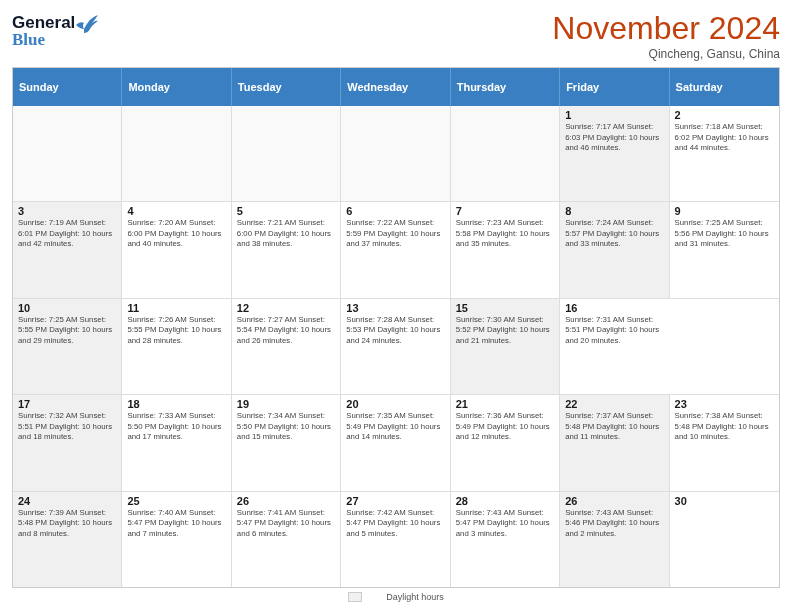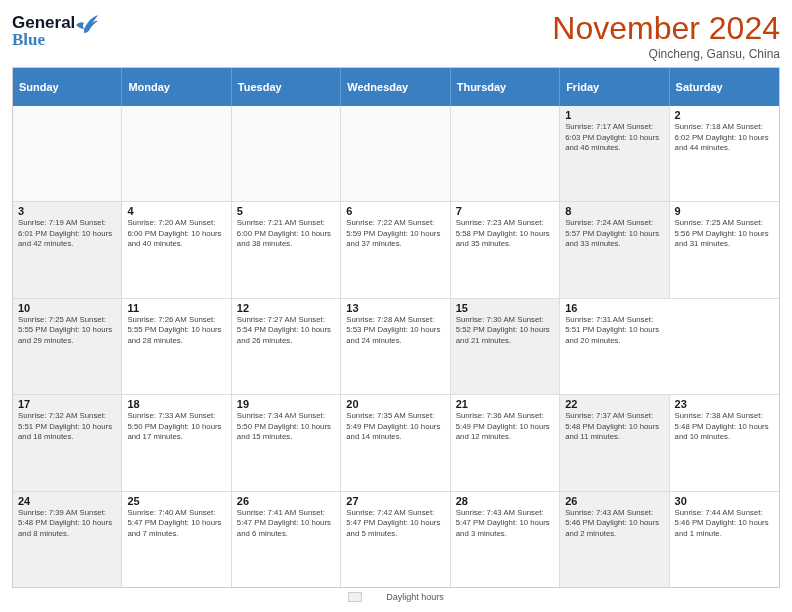--- a/index.html
+++ b/index.html
@@ -325,23 +325,20 @@
 Daylight: 10 hours and 3 minutes.</div>
           </div>
           <div class="cal-cell shaded">
             <div class="day-num">26</div>
             <div class="day-info">Sunrise: 7:43 AM
 Sunset: 5:46 PM
 Daylight: 10 hours and 2 minutes.</div>
           </div>
           <div class="cal-cell">
             <div class="day-num">30</div>
-            <div class="day-info">Sunrise: 7:44 AM
-Sunset: 5:46 PM
-Daylight: 10 hours and 1 minute.</div>
           </div>
         </div>
       </div>
   </div>
 
   <div class="footer-note">
     <span class="legend-box"></span>
     <span>Daylight hours</span>
   </div>
 </div>

